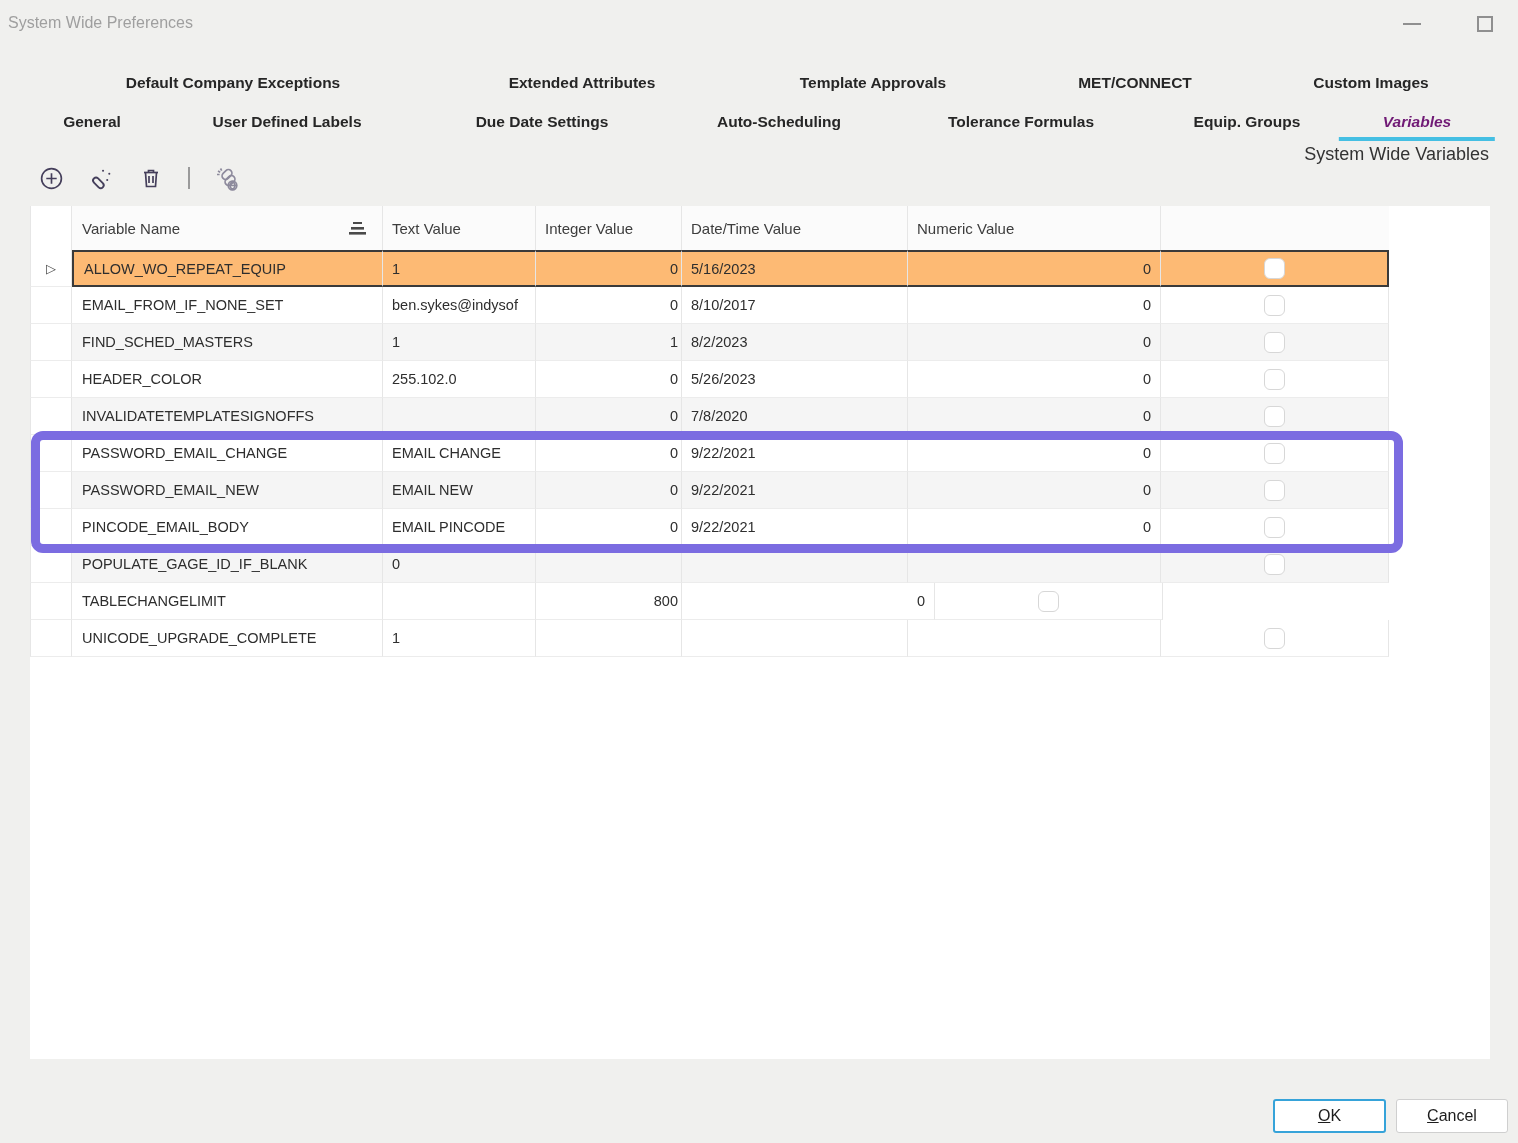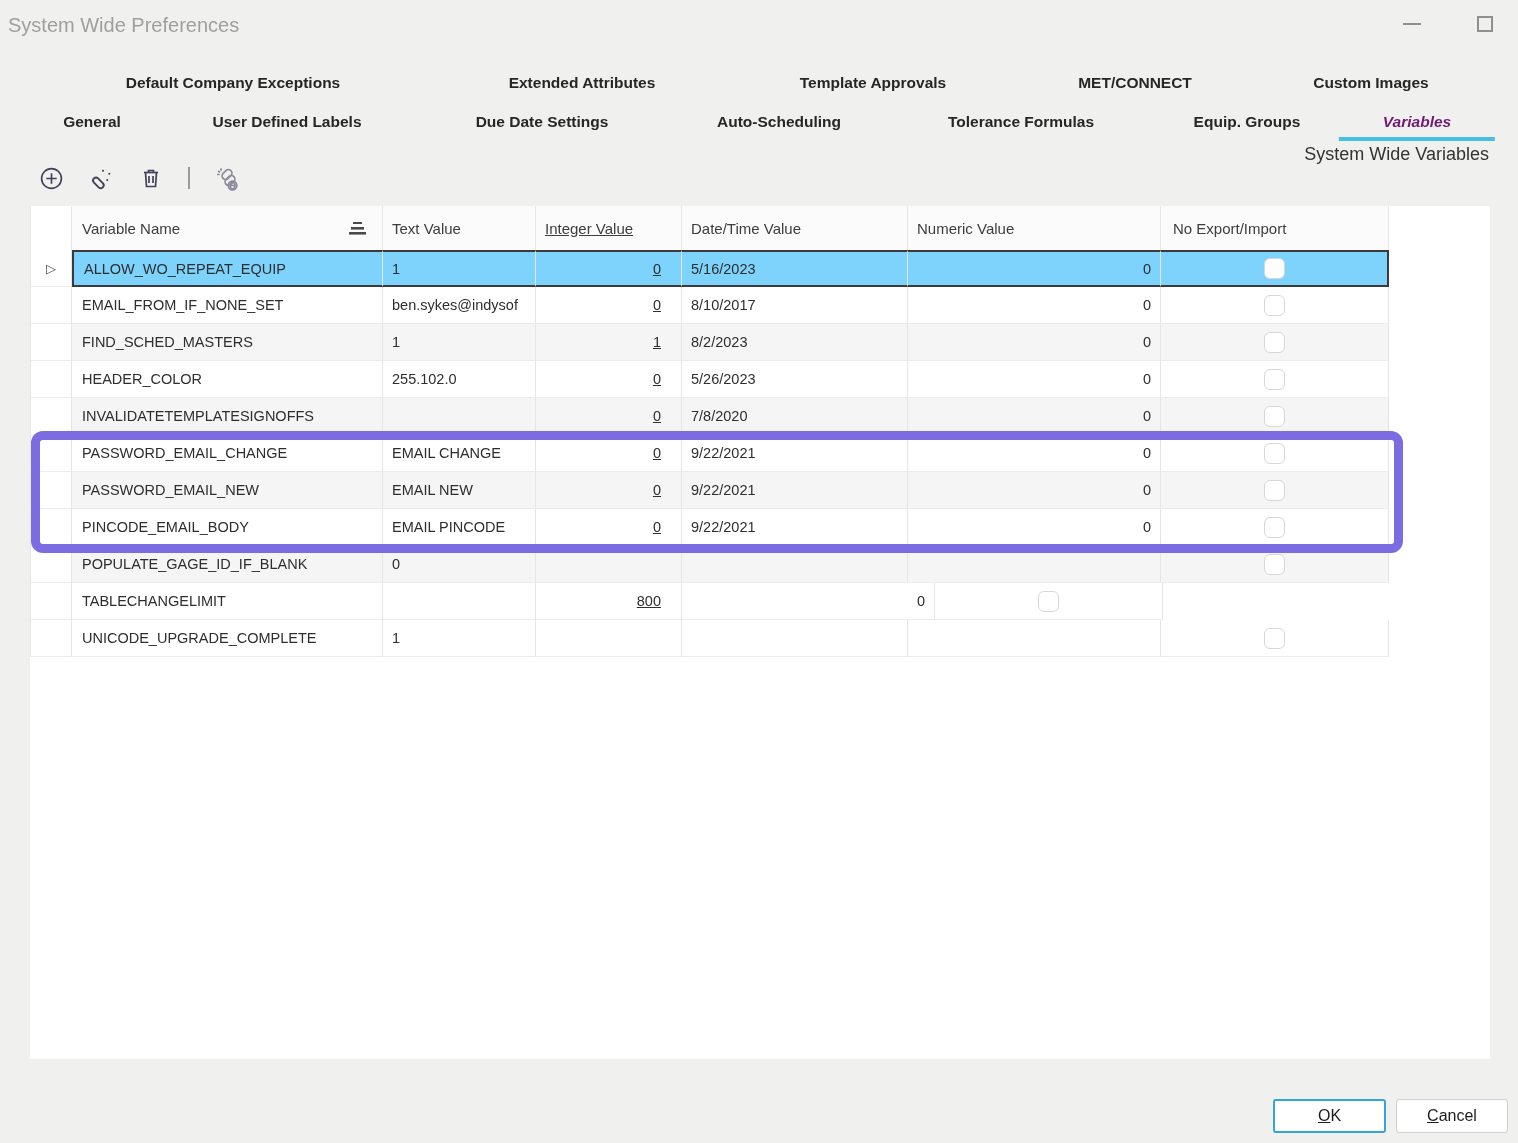--- a/index.html
+++ b/index.html
@@ -3,21 +3,21 @@
 <meta charset="utf-8">
 <style>
   * { box-sizing: border-box; margin: 0; padding: 0; }
   html,body { width:1518px; height:1143px; overflow:hidden; }
   body { font-family: "Liberation Sans", sans-serif; }
 
   .window { position:relative; width:1518px; height:1143px; background:#f0f0ee; }
 
   
   .titlebar { position:absolute; left:0; top:0; width:100%; height:48px; }
-  .title-text { position:absolute; left:8px; top:14px; font-size:20px; color:#9f9f9f; }
+  .title-text { position:absolute; left:8px; top:14px; font-size:16px; color:#9f9f9f; }
   .win-min { position:absolute; left:1403px; top:23px; width:18px; height:2px; background:#8f8f8f; cursor:pointer; }
   .win-max { position:absolute; left:1477px; top:16px; width:16px; height:16px; border:2px solid #8f8f8f; background:transparent; cursor:pointer; }
 
   
   .tab { position:absolute; height:26px; line-height:26px; font-size:15.5px; font-weight:bold;
          color:#262626; white-space:nowrap; transform:translateX(-50%); cursor:pointer; }
   .tab-r1 { top:70px; }
   .tab-r2 { top:109px; }
   .tab.active { color:#701a75;font-style:italic; }
   .tab.active::after { content:""; position:absolute; left:50%; transform:translateX(-50%);
@@ -30,31 +30,31 @@
   .panel-label { position:absolute; top:144px; right:29px; font-size:18px; color:#333; }
 
   
   .panel { position:absolute; left:30px; top:206px; width:1460px; height:853px; background:#ffffff; }
 
   
   .grid { position:absolute; left:0; top:0; width:1359px; font-size:14.5px; color:#2e2e2e; }
   .g-header { display:flex; height:44px; background:#fbfbfb; }
   .g-row { display:flex; height:37px; background:#ffffff; }
   .g-row.stripe .d { background:#f5f5f5; }
-  .g-row.selected .d { background:#7dd3fc; border-top:2px solid #3a3a3a; border-bottom:2px solid #3a3a3a; }
+  .g-row.selected .d { background:#fdba74; border-top:2px solid #3a3a3a; border-bottom:2px solid #3a3a3a; }
   .g-row.selected .d.first { border-left:2px solid #3a3a3a; }
   .g-row.selected .d.last { border-right:2px solid #3a3a3a; }
 
   .g-cell { height:100%; display:flex; align-items:center; overflow:hidden; white-space:nowrap;
             border-right:1px solid #e6e6e6; border-bottom:1px solid #ececec; }
   .g-header .g-cell { color:#3d3d3d; font-size:15px; border-bottom:none; position:relative; }
   .c-gutter { width:42px; border-left:1px solid #e6e6e6; background:#fff; justify-content:center; }
   .c-name  { width:311px; padding-left:10px; }
   .c-text  { width:153px; padding-left:9px; }
-  .c-int   { width:146px; padding-right:20px; justify-content:flex-end;text-decoration:underline; }
+  .c-int   { width:146px; padding-right:3px; justify-content:flex-end; }
   .c-date  { width:226px; padding-left:9px; }
   .c-num   { width:253px; padding-right:9px; justify-content:flex-end; }
   .c-chk   { width:228px; justify-content:center; }
   .g-header .c-chk { justify-content:flex-start; padding-left:12px; }
 
   .row-marker { color:#4a4a4a; font-size:13px; line-height:1; }
   .sort-icon { position:absolute; right:16px; top:16px; }
 
   .cb { width:21px; height:21px; background:#ffffff; border:1.5px solid #d7d7d7; border-radius:6px; cursor:pointer; }
 
@@ -142,21 +142,20 @@
               <rect x="4" y="0" width="9" height="2"></rect>
                 <rect x="2" y="5" width="13" height="2.6"></rect>
                 <rect x="0" y="10" width="17" height="2.6"></rect>
             </svg>
           </span>
         </div>
         <div class="g-cell c-text">Text Value</div>
         <div class="g-cell c-int" style="justify-content:flex-start; padding-left:9px;">Integer Value</div>
         <div class="g-cell c-date">Date/Time Value</div>
         <div class="g-cell c-num" style="justify-content:flex-start; padding-left:9px;">Numeric Value</div>
-        <div class="g-cell c-chk">No Export/Import</div>
       </div>
       <div>
           <div class="g-row selected">
             <div class="g-cell c-gutter">
               <div class="row-marker">▷</div>
             </div>
             <div class="g-cell d first c-name">ALLOW_WO_REPEAT_EQUIP</div>
             <div class="g-cell d c-text">1</div>
             <div class="g-cell d c-int">0</div>
             <div class="g-cell d c-date">5/16/2023</div>

